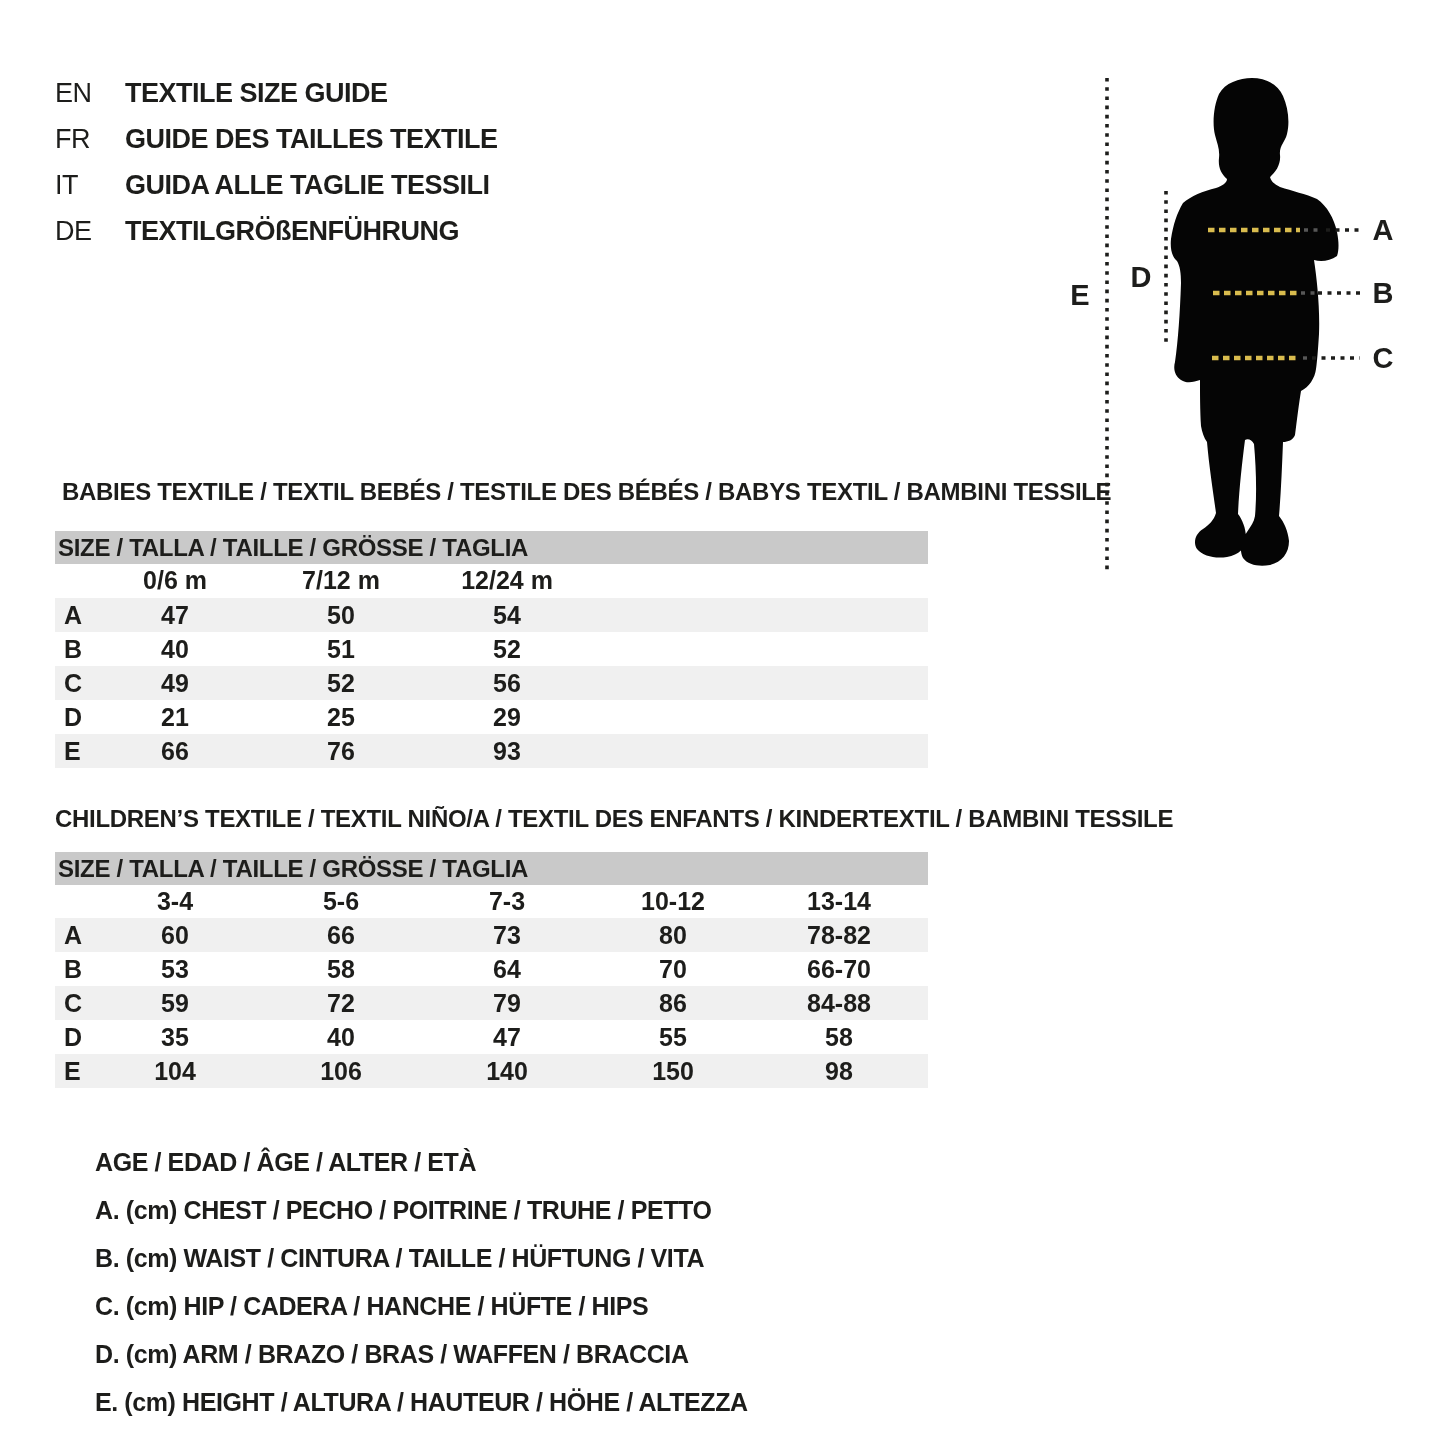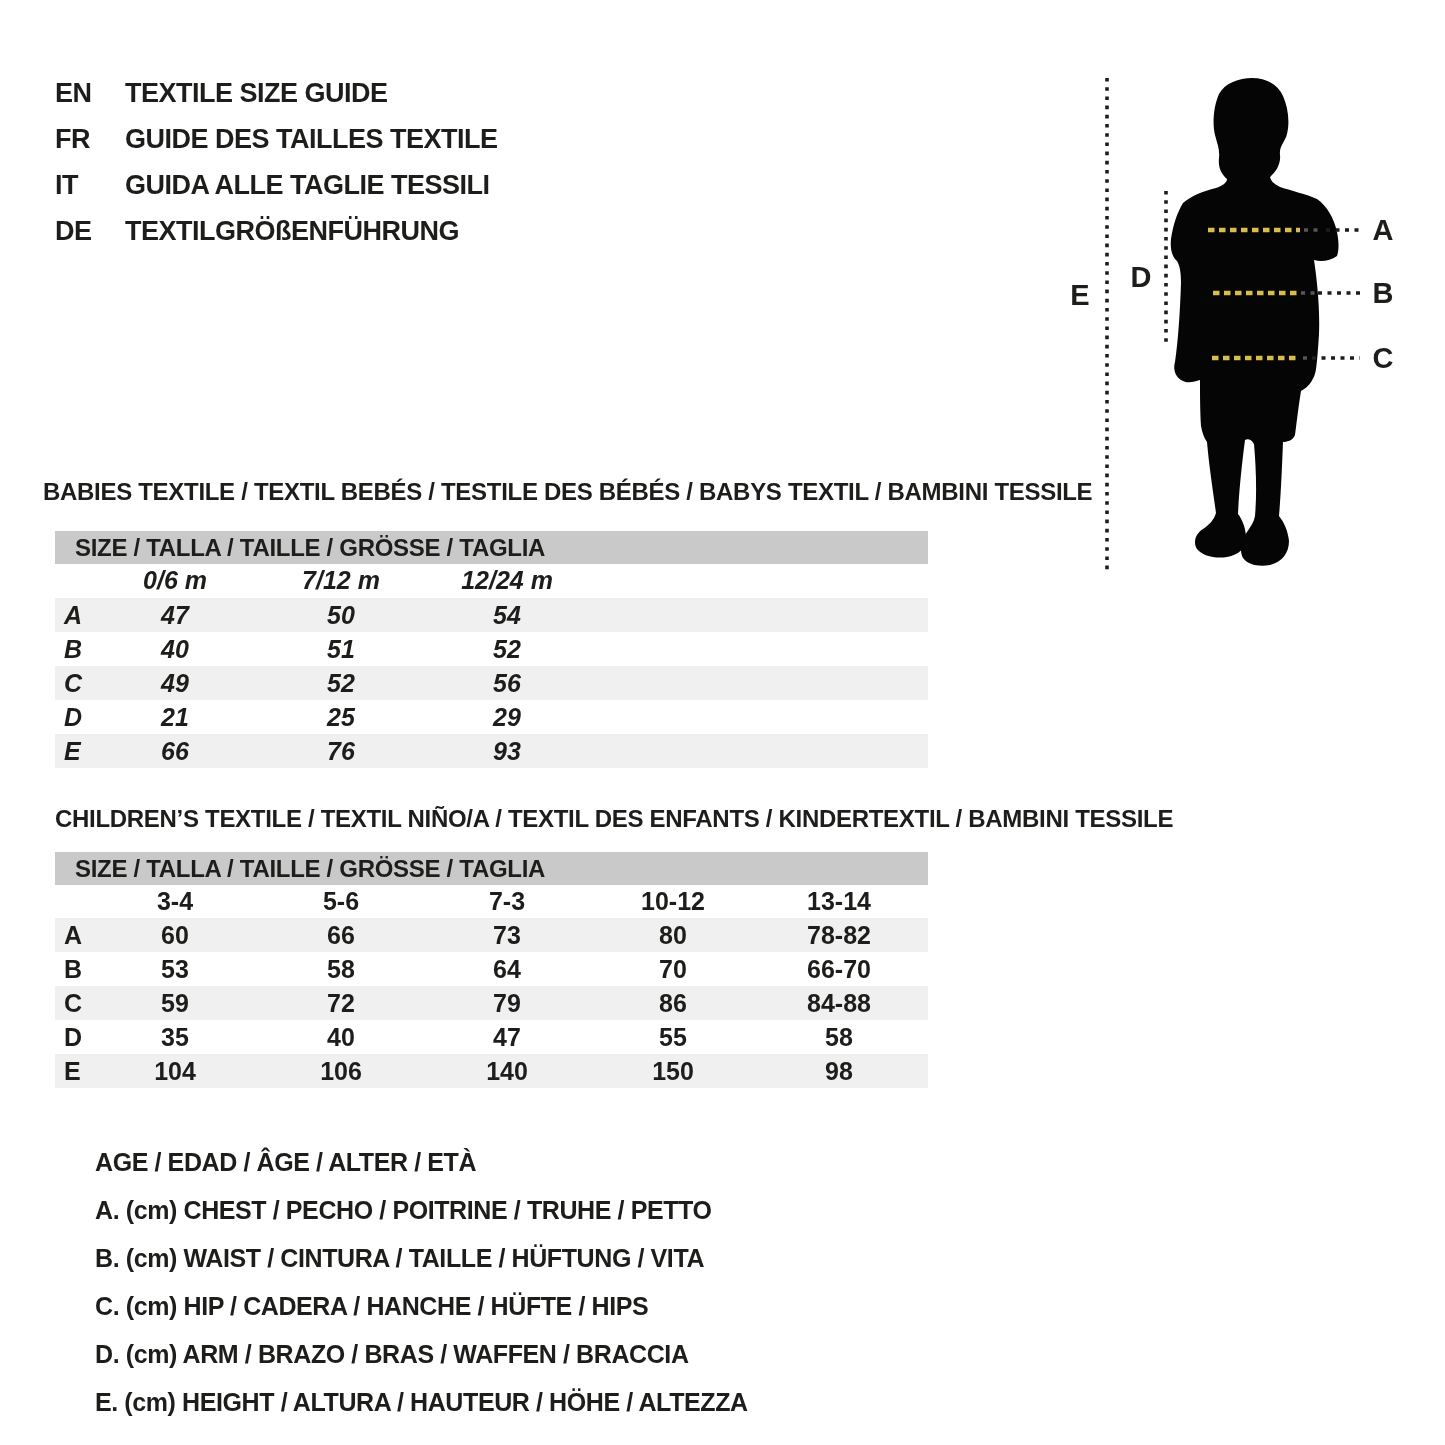--- a/index.html
+++ b/index.html
@@ -8,37 +8,37 @@
     background:#ffffff;
     font-family:"Liberation Sans", sans-serif;
     color:#1d1d1b;
     -webkit-font-smoothing:antialiased;
   }
   .abs{position:absolute;}
 
   
   .lang-block{left:55px;top:70px;}
   .lang-row{display:flex;height:46px;align-items:center;}
-  .lang-code{width:70px;font-size:27px;font-weight:700;letter-spacing:-0.5px;}
+  .lang-code{width:70px;font-size:27px;font-weight:400;letter-spacing:-0.5px;}
   .lang-label{font-size:27px;font-weight:700;letter-spacing:-0.5px;white-space:nowrap;}
 
   
   .section-title{
     font-size:24px;font-weight:700;letter-spacing:-0.3px;white-space:nowrap;
   }
 
   
   .size-table-bar{
     left:55px;width:873px;height:33px;background:#c9c9c9;
     display:flex;align-items:center;
   }
   .size-table-bar span{
-    font-size:24px;font-weight:700;letter-spacing:-0.3px;padding-left:20px;white-space:nowrap;
-  }
-  .t-grid-3{display:grid;grid-template-columns:37px 166px 166px 166px;align-items:center;font-style:italic;}
+    font-size:24px;font-weight:700;letter-spacing:-0.3px;padding-left:3px;white-space:nowrap;
+  }
+  .t-grid-3{display:grid;grid-template-columns:37px 166px 166px 166px;align-items:center;}
   .t-grid-5{display:grid;grid-template-columns:37px 166px 166px 166px 166px 166px;align-items:center;}
   .t-row{left:55px;width:873px;height:34px;}
   .t-row .lbl{font-size:25px;font-weight:700;padding-left:9px;}
   .t-row .val{font-size:25px;font-weight:700;text-align:center;}
   .t-head{height:33px;}
   .row-alt{background:#f0f0f0;}
 
   
   .legend-block{left:55px;top:1138px;}
   .legend-line{height:48px;display:flex;align-items:center;
@@ -135,21 +135,21 @@
   <line x1="243" y1="298" x2="250" y2="298" stroke="#9a9a9a" stroke-width="3.4" opacity="0.55" stroke-dasharray="4 5.5"></line>
   <line x1="252" y1="298" x2="300" y2="298" stroke="#1d1d1b" stroke-width="3.6" stroke-dasharray="4 5.5"></line>
 
   <text x="323" y="170" font-size="29" fill="#1d1d1b" text-anchor="middle" dominant-baseline="central">A</text>
   <text x="323" y="233" font-size="29" fill="#1d1d1b" text-anchor="middle" dominant-baseline="central">B</text>
   <text x="323" y="298" font-size="29" fill="#1d1d1b" text-anchor="middle" dominant-baseline="central">C</text>
   <text x="81" y="217" font-size="29" fill="#1d1d1b" text-anchor="middle" dominant-baseline="central">D</text>
   <text x="20" y="235" font-size="29" fill="#1d1d1b" text-anchor="middle" dominant-baseline="central">E</text>
 </svg>
 
-<div class="abs section-title" style="left:43px;top:478px;">BABIES TEXTILE / TEXTIL BEBÉS / TESTILE DES BÉBÉS / BABYS TEXTIL / BAMBINI TESSILE</div>
+<div class="abs section-title" style="left:62px;top:478px;">BABIES TEXTILE / TEXTIL BEBÉS / TESTILE DES BÉBÉS / BABYS TEXTIL / BAMBINI TESSILE</div>
 
 <div class="abs size-table-bar" style="top:531px;">
   <span>SIZE / TALLA / TAILLE / GRÖSSE / TAGLIA</span>
 </div>
 
 <div class="abs t-row t-head t-grid-3" style="top:564px;">
   <span class="lbl"></span>
   <span class="val">0/6 m</span>
   <span class="val">7/12 m</span>
   <span class="val">12/24 m</span>

